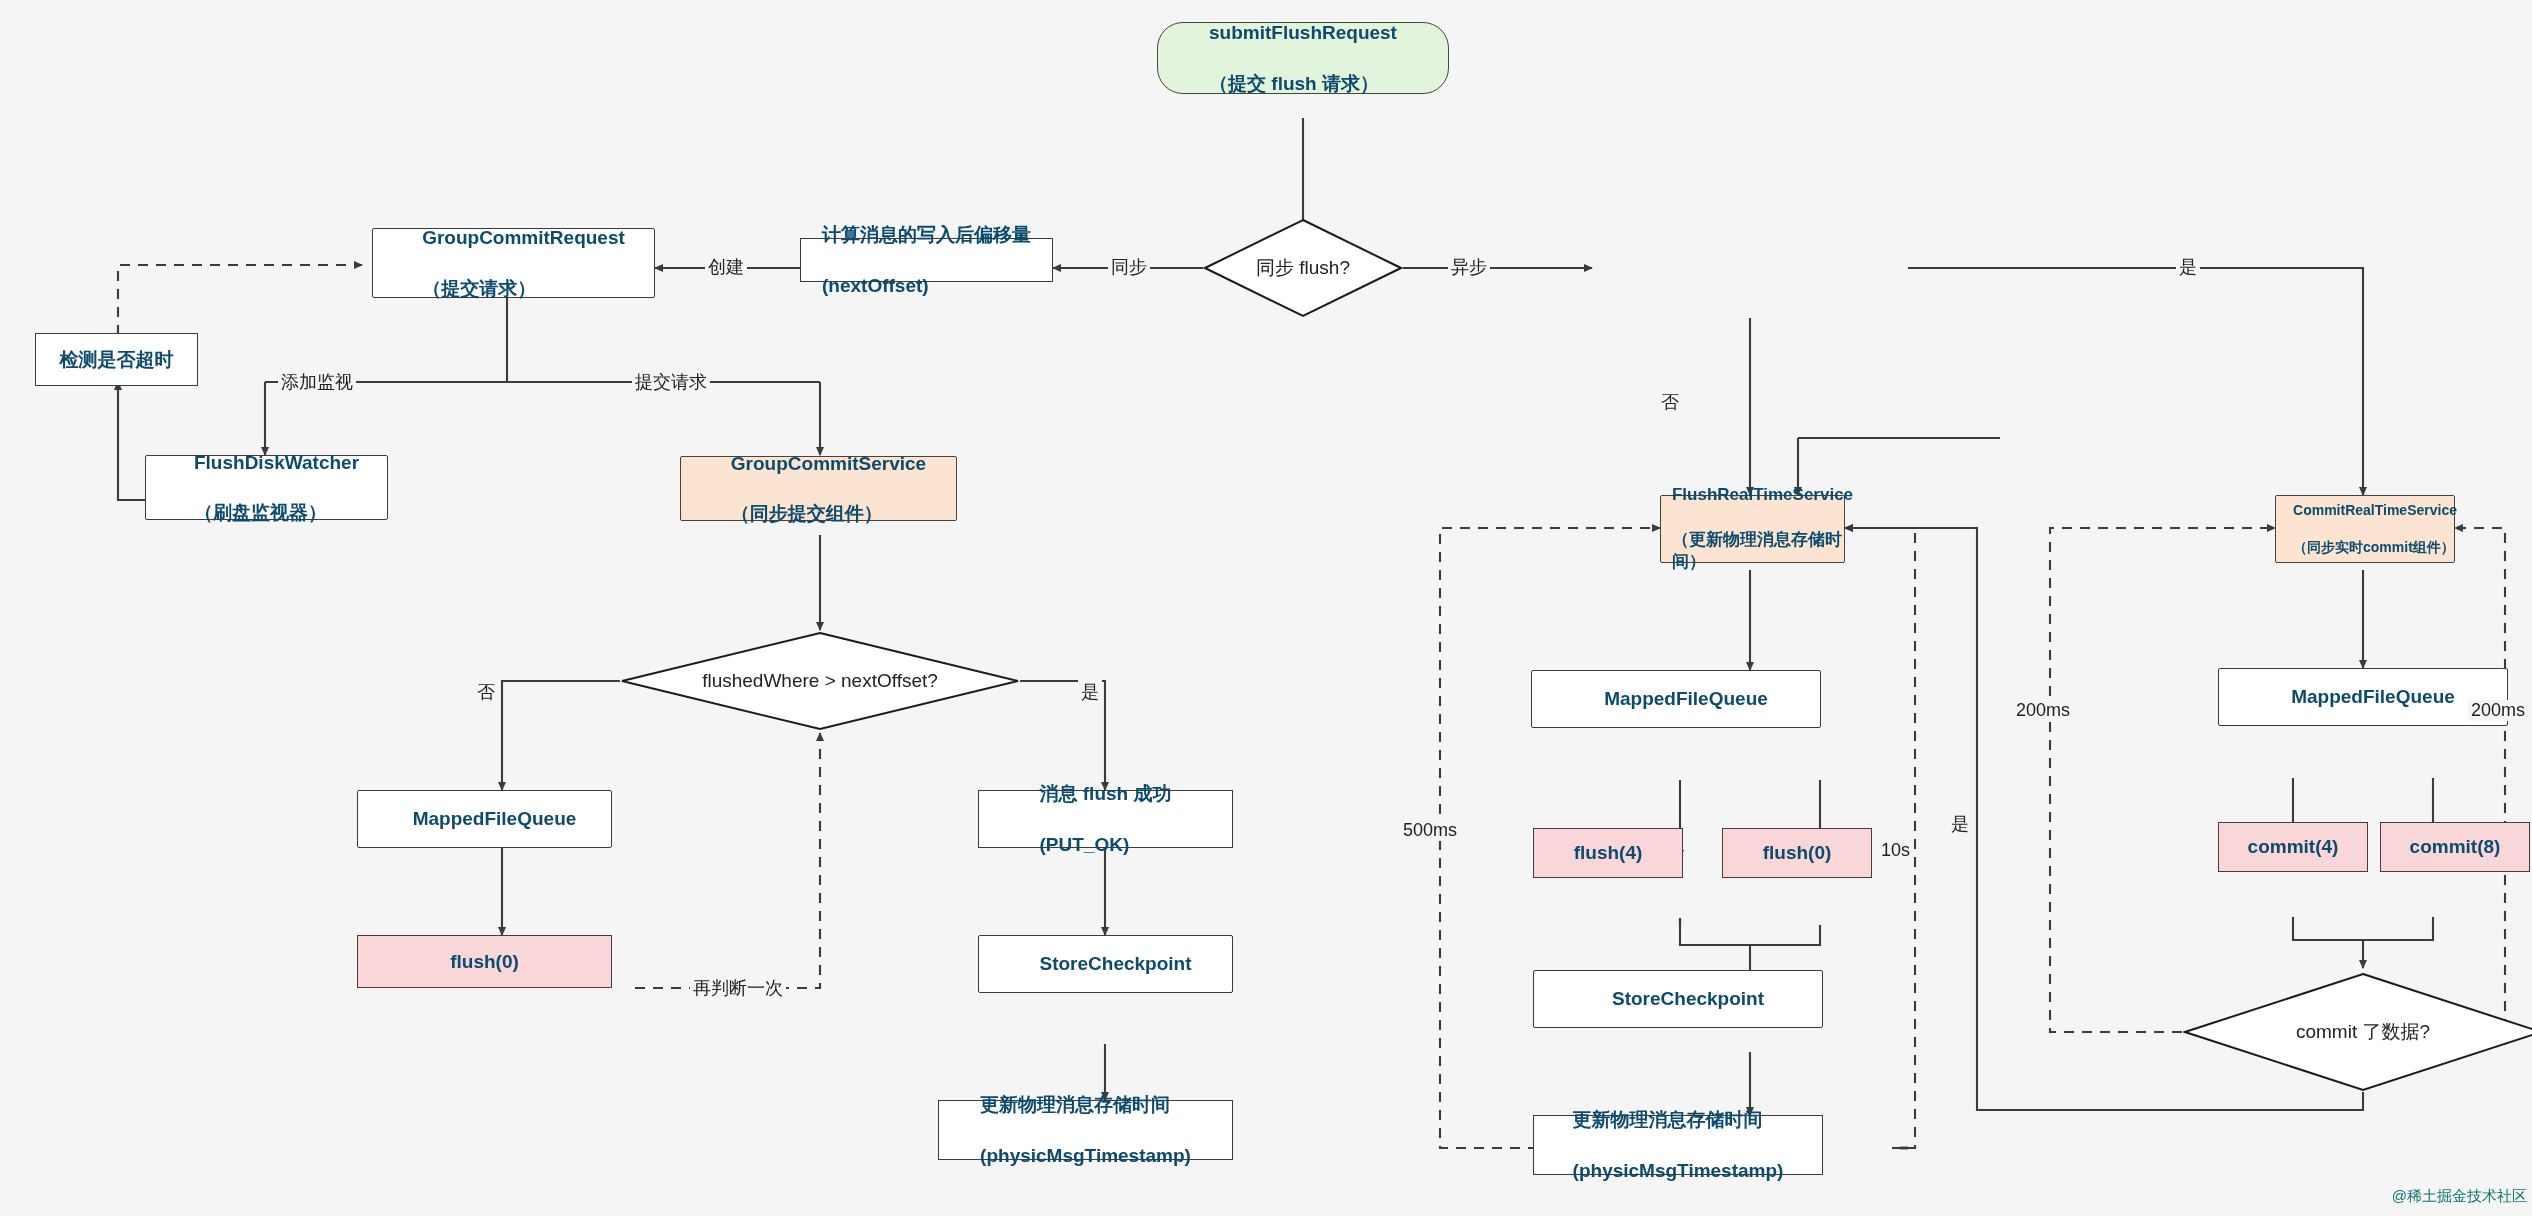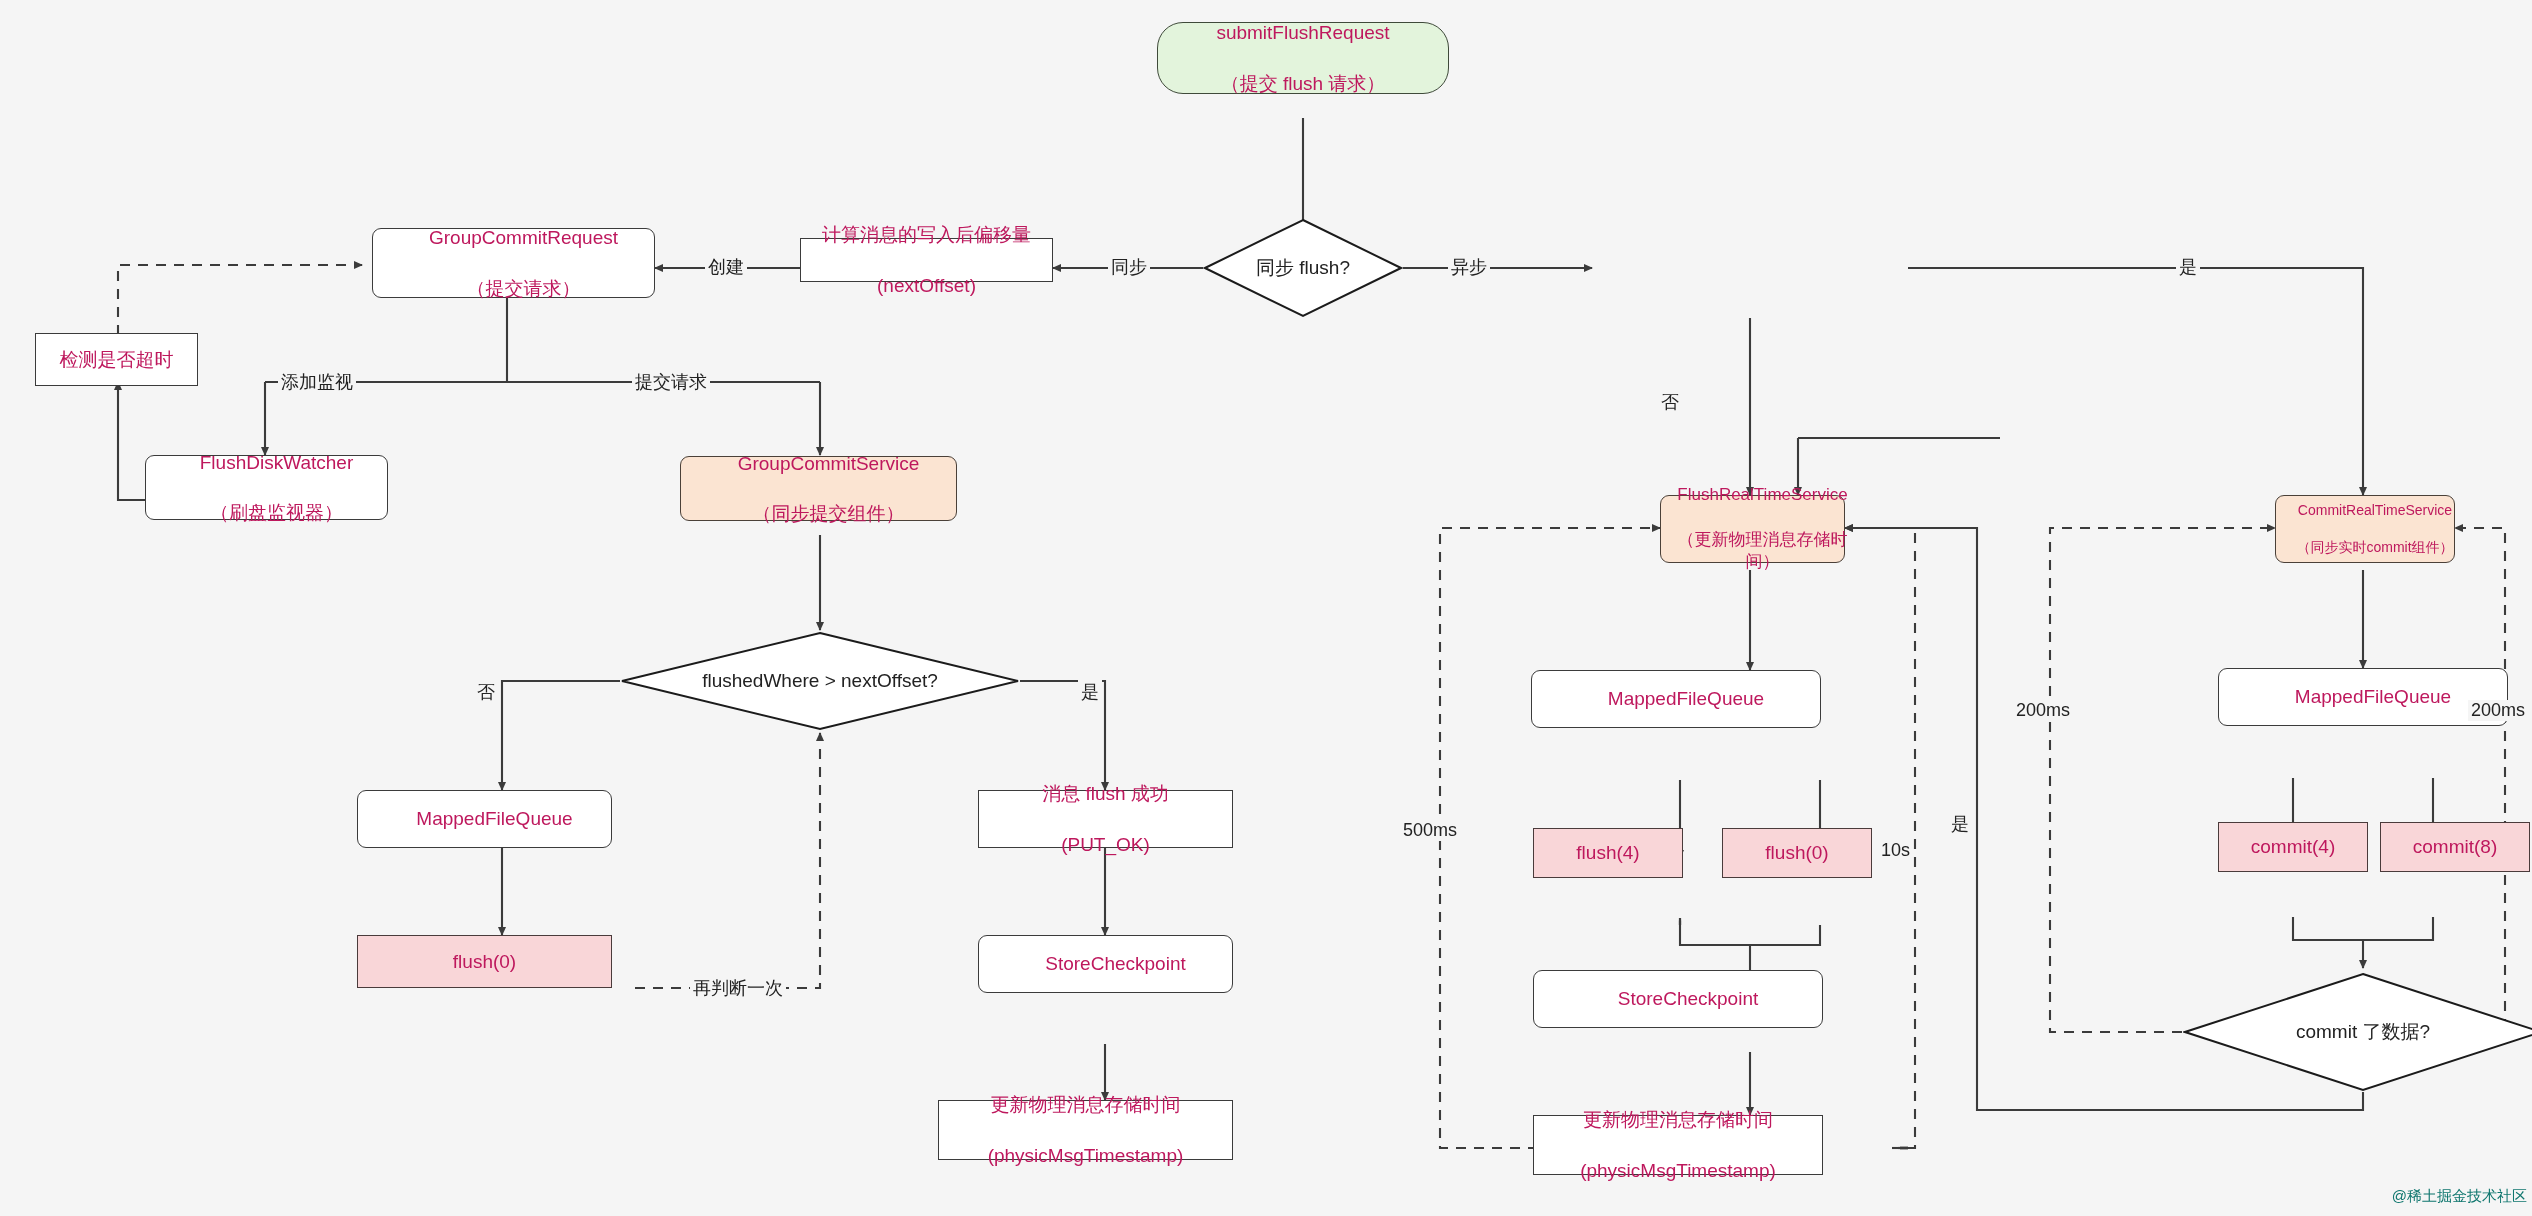--- a/index.html
+++ b/index.html
@@ -1,21 +1,21 @@
 <!DOCTYPE html>
 <html><head>
 <meta charset="utf-8">
 <style>
   html,body{margin:0;padding:0;background:#f5f5f5;}
   body{font-family:"Liberation Sans","DejaVu Sans",sans-serif;}
   #stage{position:relative;width:2532px;height:1216px;background:#f5f5f5;overflow:hidden;}
   svg#wires{position:absolute;left:0;top:0;width:2532px;height:1216px;}
   .node{position:absolute;box-sizing:border-box;display:flex;align-items:center;justify-content:center;
-        text-align:center;line-height:1.32;color:#be185d;background:#fff;border:1.6px solid #3b3b3b;}
-  .node.rounded{border-radius:9px;padding-left:20px;}
+        line-height:1.32;color:#0c4a6e;background:#fff;border:1.6px solid #3b3b3b;font-weight:bold;}
+  .node.rounded{border-radius:2px;padding-left:20px;}
   .node.round-lg{border-radius:26px;}
   .node.sq{border-radius:0;}
   .node .t{display:block;white-space:pre-line;font-size:19px;}
   .green{background:#e3f4dc;border-color:#3f4a3a;}
   .peach{background:#fbe4d2;border-color:#4a4038;}
   .pink{background:#f9d6d8;border-color:#4a3b3b;}
   .diamond-wrap{position:absolute;}
   .dlabel{position:absolute;display:flex;align-items:center;justify-content:center;
           width:100%;height:100%;font-size:19px;color:#222;text-align:center;}
   .edge-label{position:absolute;background:#f5f5f5;padding:0 3px;font-size:18px;color:#222;white-space:nowrap;}

